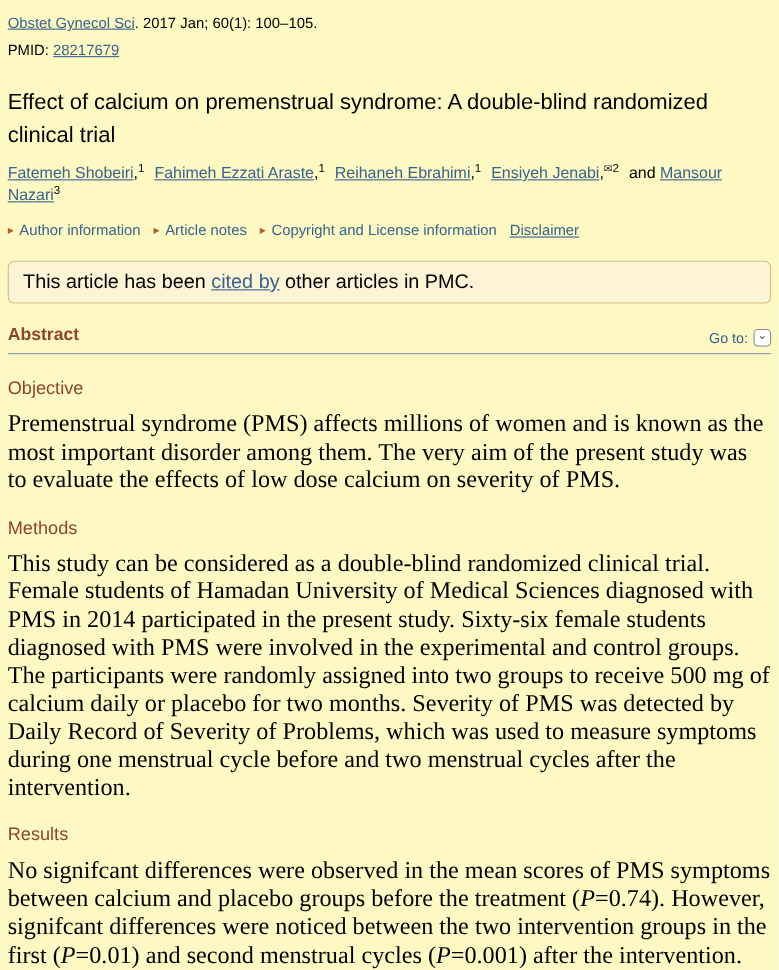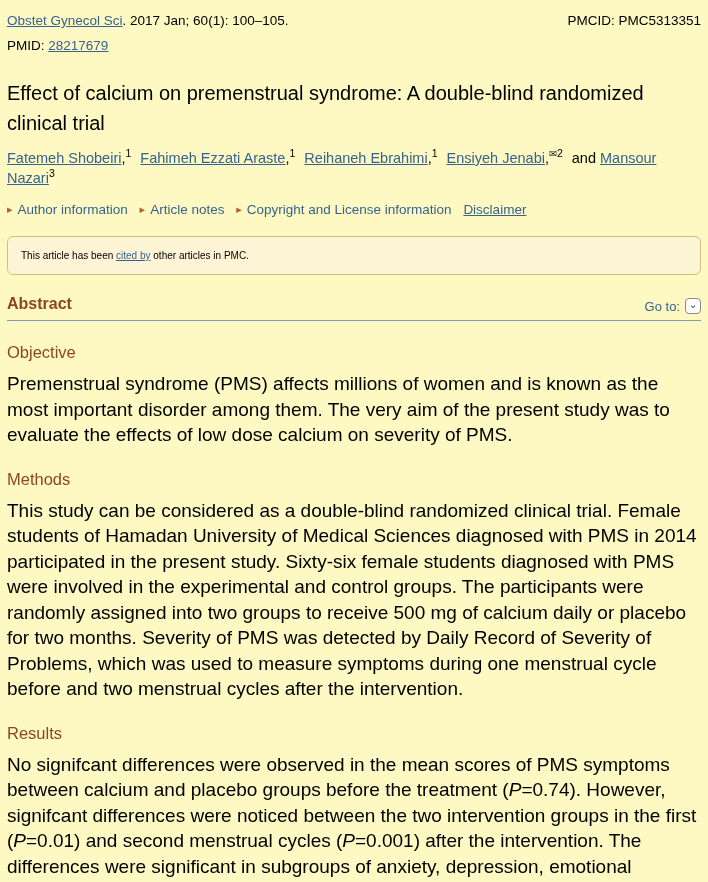--- a/index.html
+++ b/index.html
@@ -32,48 +32,45 @@
   .envelope{font-size:9.5px;color:#222;}
   .comma{color:#000;}
 
   
   .nav{font-size:13.5px;margin-top:13px;line-height:18px;}
   .nav-item{margin-right:8px;}
   .arrow{color:var(--arrow);font-size:11px;margin-right:5px;position:relative;top:-1px;}
 
   
   .cited-box{margin-top:17px;background:var(--box_bg);border:1px solid var(--box_border);
-    border-radius:6px;padding:10px 13px;font-size:10px;line-height:17px;}
+    border-radius:6px;padding:10px 13px;font-size:18px;line-height:17px;}
 
   
   .abstract-head{margin-top:18px;display:flex;justify-content:space-between;align-items:flex-end;
     border-bottom:1px solid var(--rule);padding-bottom:5px;}
   .abstract-head h2{font-size:16px;font-weight:700;color:var(--heading);margin:0;line-height:22px;}
   .goto{font-size:13px;color:var(--link);display:flex;align-items:center;margin-bottom:1px;justify-content:space-between;}
   .goto-btn{display:inline-flex;align-items:center;justify-content:center;width:16px;height:16px;
     border:1px solid #8a8a8a;border-radius:4px;margin-left:5px;color:#555;font-size:11px;line-height:1;
     background:#fff;}
   .goto-btn span{position:relative;top:-2px;}
 
   
   h3{font-size:16.5px;font-weight:400;color:var(--heading);margin:21px 0 0 0;line-height:20px;}
-  p.body{font-family:Liberation Sans, sans-serif;font-size:19px;line-height:25.5px;margin:9px 0 0 0;color:#000;}
+  p.body{font-family:Liberation Serif, serif;font-size:22px;line-height:25.5px;margin:9px 0 0 0;color:#000;}
 </style>
 </head>
 <body>
 
 <div class="page">
 
   <div>
     <div class="meta-row">
       <div>
         <a class="u">Obstet Gynecol Sci</a><span>. 2017 Jan; 60(1): 100–105.</span>
-      </div>
-      <div>
-        <span>PMCID: </span><span>PMC5313351</span>
       </div>
     </div>
     <div class="meta-row">
       <div>
         <span>PMID: </span><a class="u">28217679</a>
       </div>
     </div>
   </div>
 
   <h1>Effect of calcium on premenstrual syndrome: A double-blind randomized clinical trial</h1>

